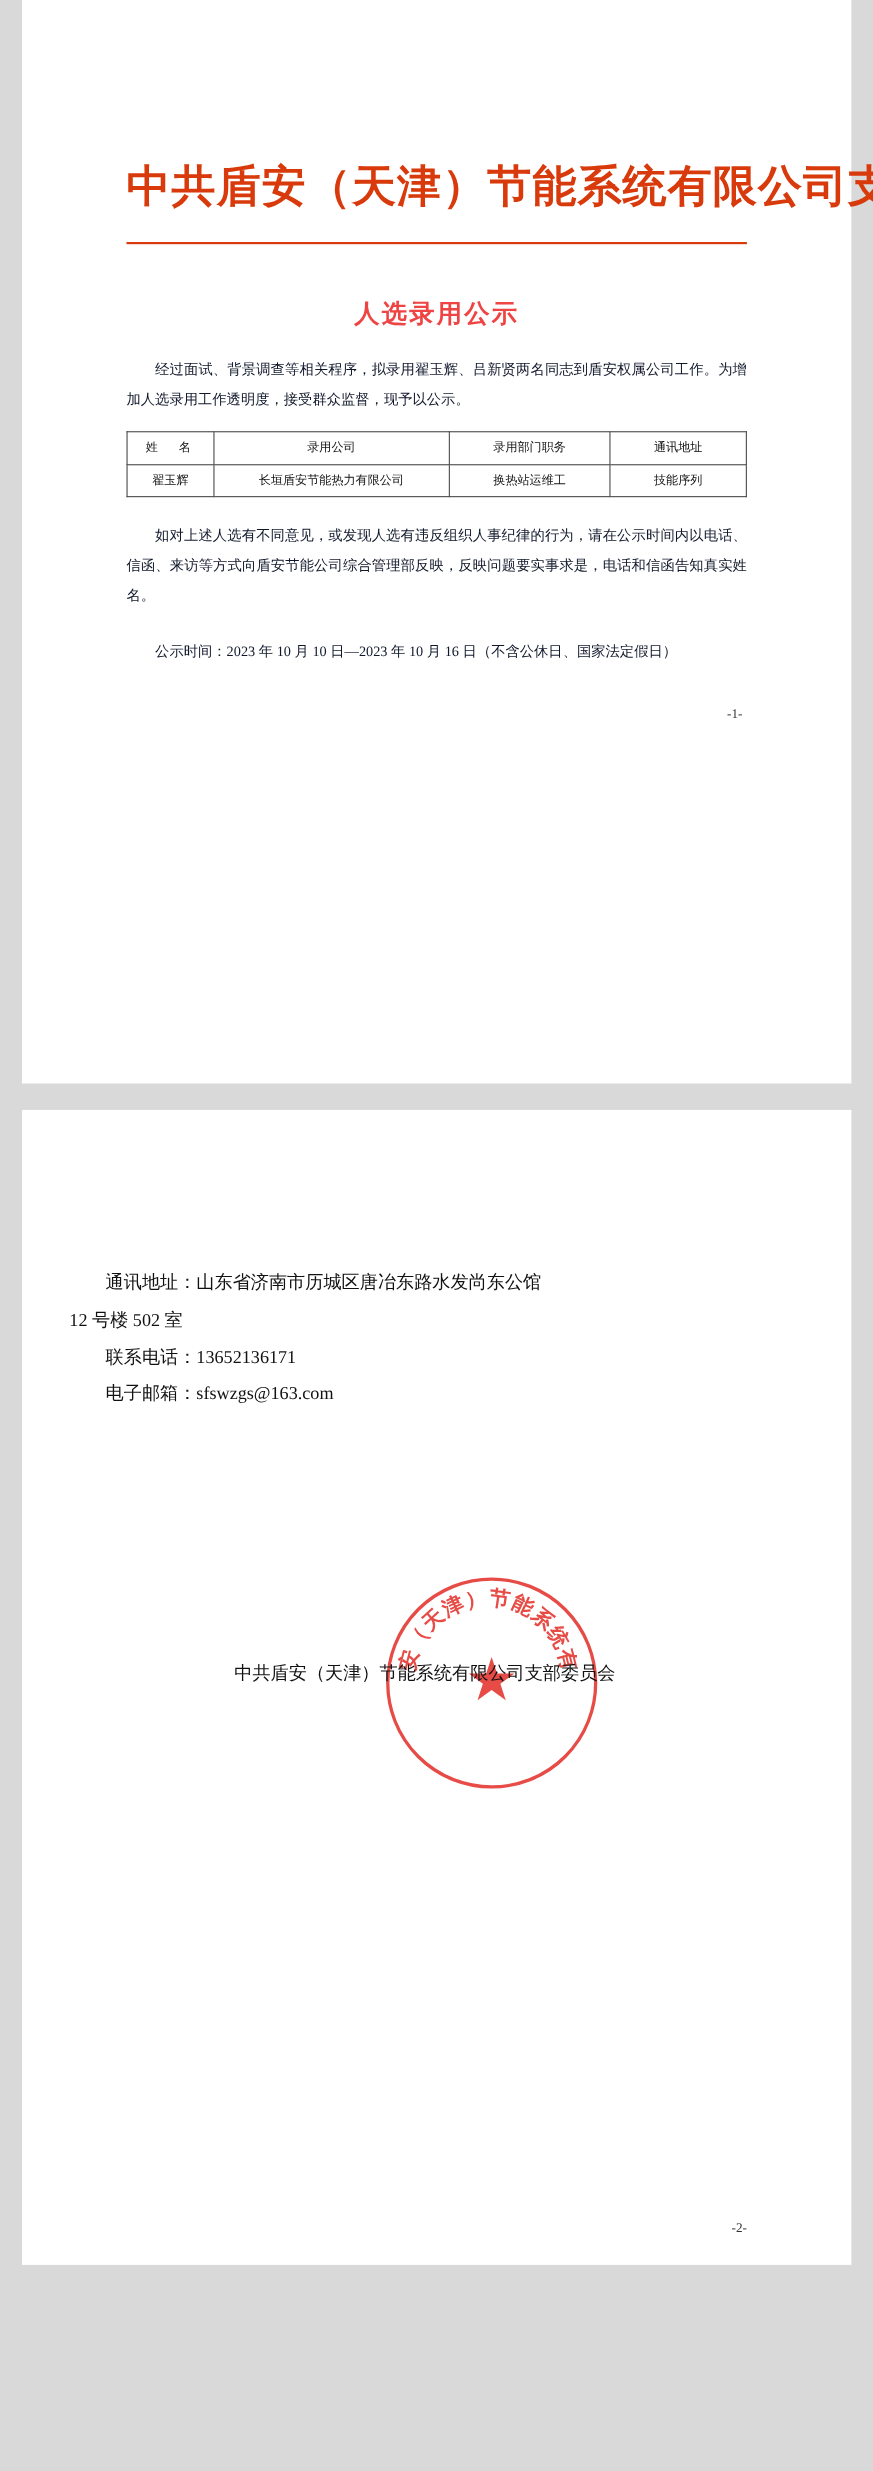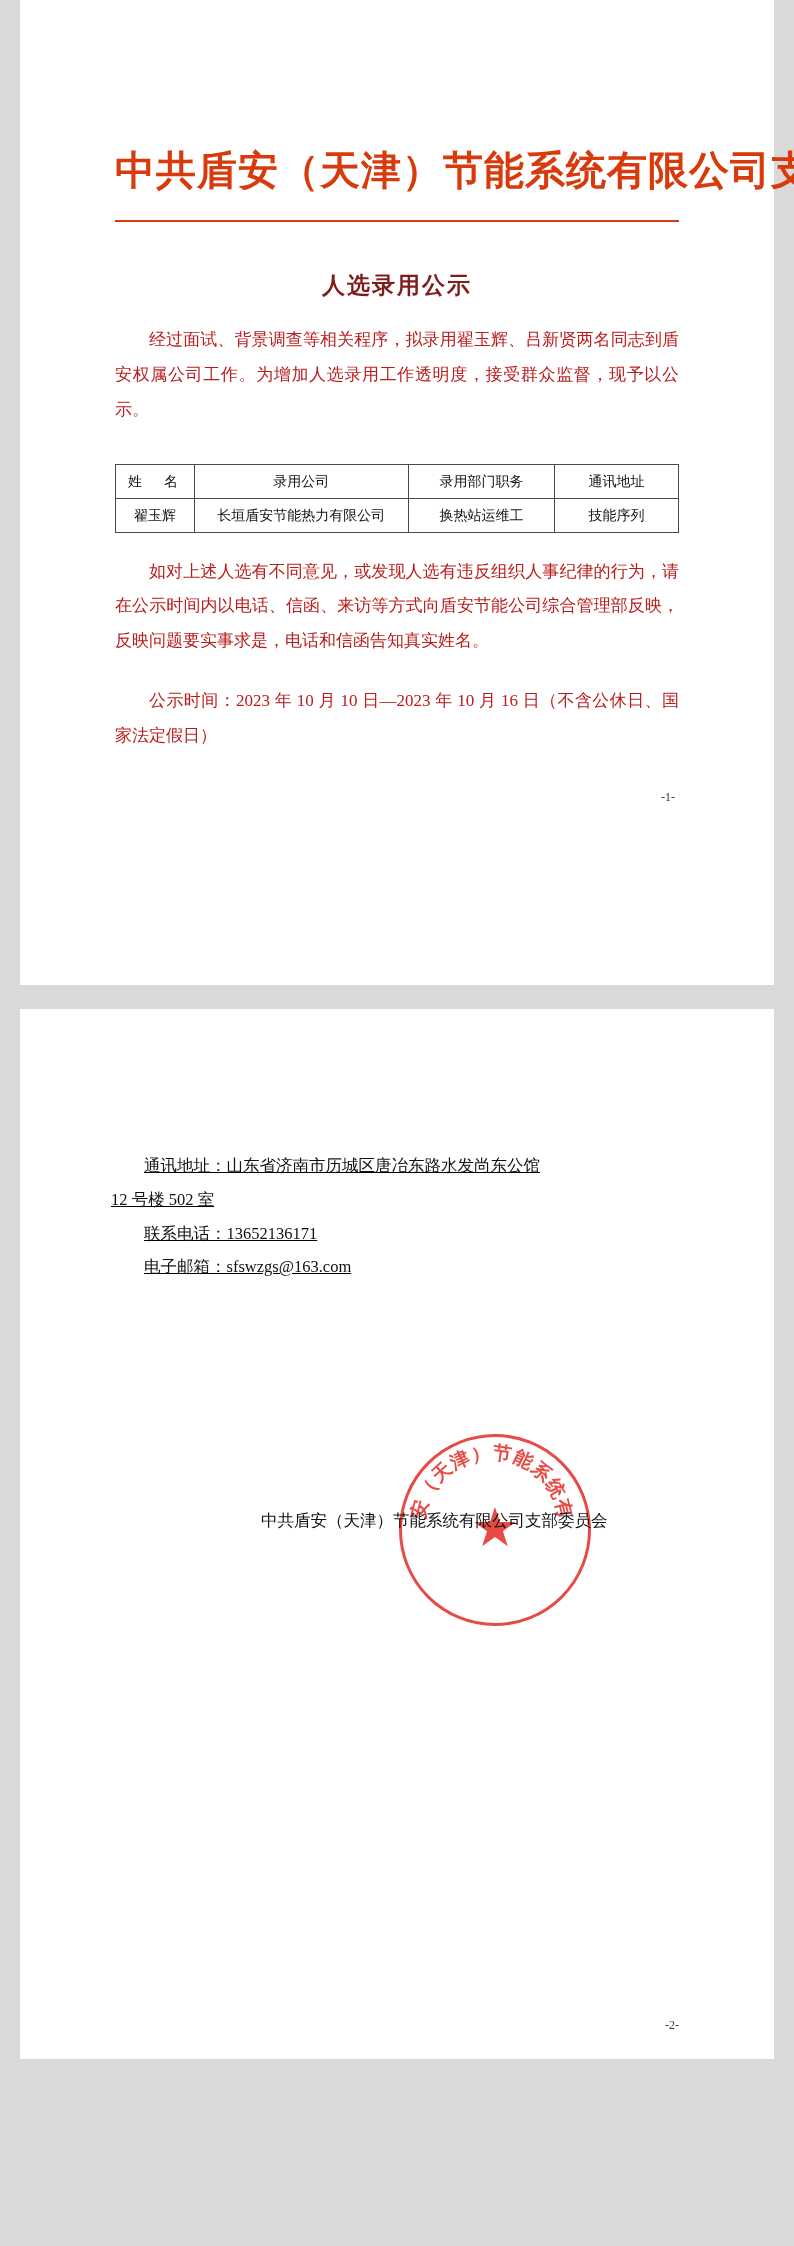--- a/index.html
+++ b/index.html
@@ -26,23 +26,22 @@
   }
   .sheet-one {
     padding: 120px 95px 40px 95px;
     min-height: 985px;
   }
   .sheet-gap {
     height: 24px;
     background: #d9d9d9;
   }
   .sheet-two {
-    padding: 100px 95px 40px 91px;
+    padding: 100px 95px 40px 43px;
     min-height: 1050px;
-    text-decoration: underline;
   }
 
   
   .masthead {
     text-align: center;
     color: #d93a0b;
     font-family: "DejaVu Serif", serif;
     font-weight: bold;
     font-size: 40px;
     letter-spacing: 1px;
@@ -55,41 +54,41 @@
     border-top: 2.5px solid #d93a0b;
     margin: 26px 0 0 0;
   }
 
   .doc-title {
     text-align: center;
     font-size: 23px;
     font-weight: bold;
     margin-top: 48px;
     letter-spacing: 2px;
-    color: #7f1d1d;
+    color: #ef4444;
   }
 
   p.body-text {
-    font-size: 17px;
+    font-size: 13px;
     line-height: 2.05;
-    color: #b91c1c;
+    color: #0f172a;
     margin: 22px 0 0 0;
     text-align: justify;
     text-indent: 2em;
   }
   p.tight {
     margin-top: 25px;
   }
 
   
   table.approval-table {
     border-collapse: collapse;
     width: 100%;
-    margin-top: 36px;
-    font-size: 14px;
+    margin-top: 16px;
+    font-size: 11px;
     color: #111;
   }
   table.approval-table th,
   table.approval-table td {
     border: 1px solid #4a4a4a;
     text-align: center;
     padding: 6px 2px;
     font-weight: normal;
     line-height: 1.5;
   }

